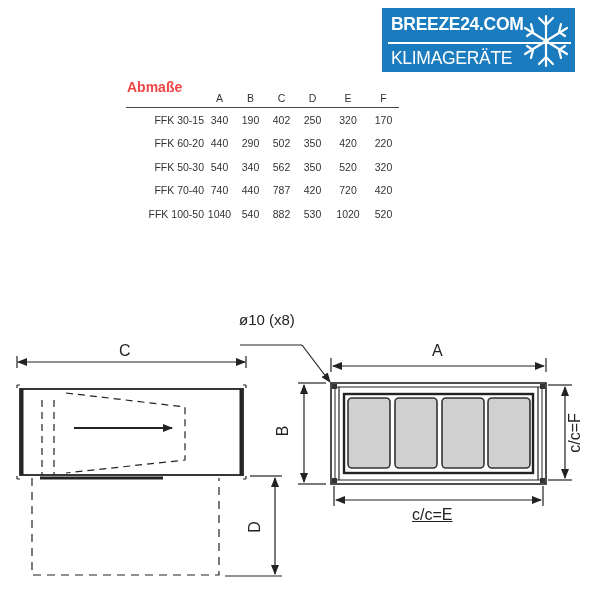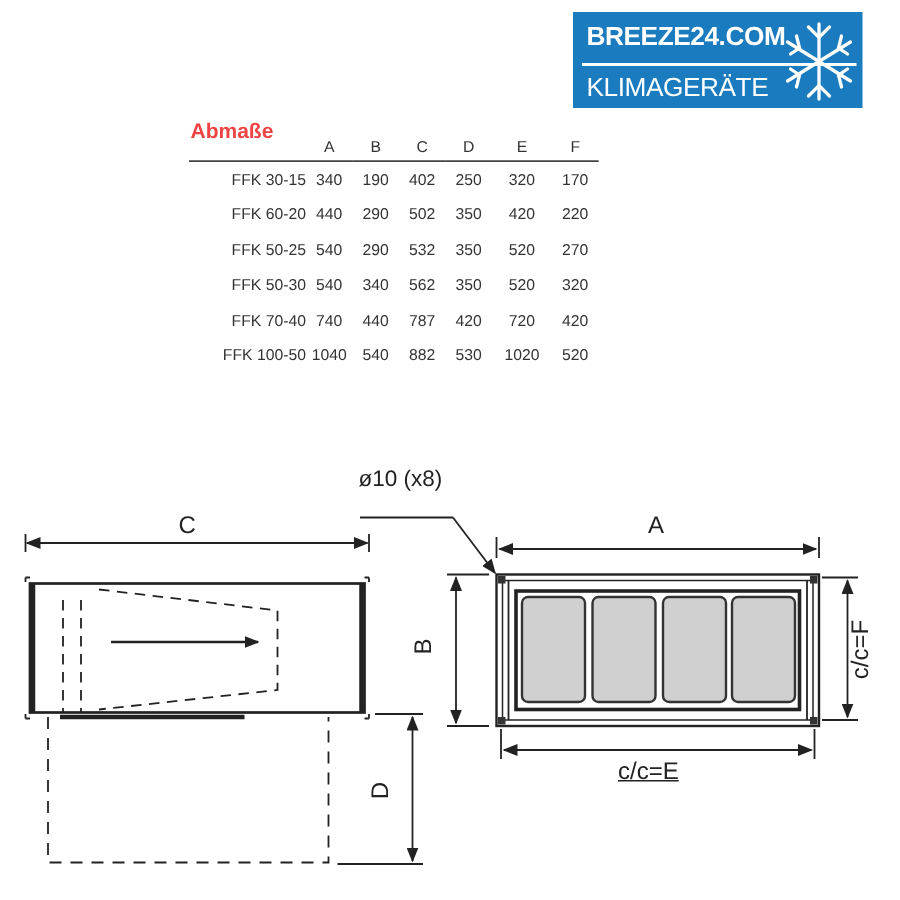--- a/index.html
+++ b/index.html
@@ -67,29 +67,20 @@
         <td class="num">170</td>
       </tr>
       <tr>
         <td class="model">FFK 60-20</td>
         <td class="num">440</td>
         <td class="num">290</td>
         <td class="num">502</td>
         <td class="num">350</td>
         <td class="num e">420</td>
         <td class="num">220</td>
-      </tr>
-      <tr>
-        <td class="model">FFK 50-25</td>
-        <td class="num">540</td>
-        <td class="num">290</td>
-        <td class="num">532</td>
-        <td class="num">350</td>
-        <td class="num e">520</td>
-        <td class="num">270</td>
       </tr>
       <tr>
         <td class="model">FFK 50-30</td>
         <td class="num">540</td>
         <td class="num">340</td>
         <td class="num">562</td>
         <td class="num">350</td>
         <td class="num e">520</td>
         <td class="num">320</td>
       </tr>

